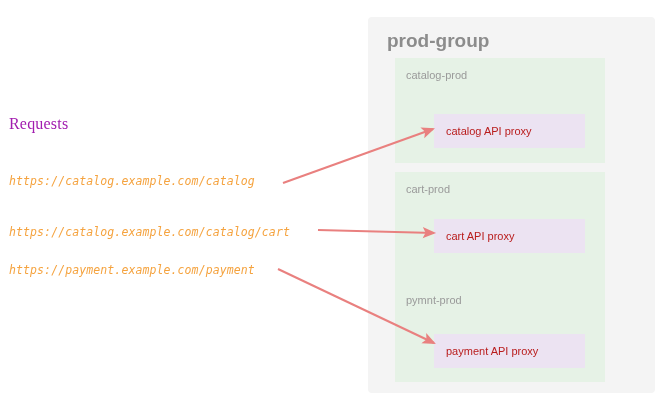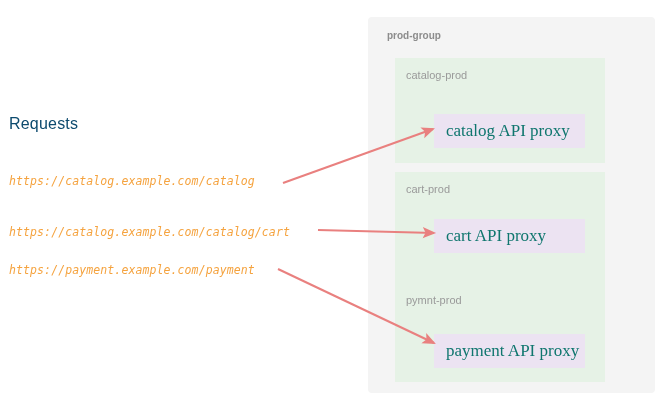--- a/index.html
+++ b/index.html
@@ -21,22 +21,22 @@
     width: 668px;
     height: 405px;
   }
 
   
   .requests-heading {
     position: absolute;
     left: 9px;
     top: 115px;
     font-size: 16px;
-    color: #0c4a6e;
-    font-family: Liberation Sans, sans-serif;
+    color: #a21caf;
+    font-family: Liberation Serif, serif;
     letter-spacing: 0.2px;
     white-space: nowrap;
   }
 
   .url {
     position: absolute;
     left: 9px;
     font-family: "DejaVu Sans Mono", monospace;
     font-size: 11.5px;
     color: #f5a33f;
@@ -57,21 +57,21 @@
     height: 376px;
     background: #f4f4f4;
     border-radius: 4px;
     box-sizing: border-box;
   }
 
   .outer-panel-title {
     position: absolute;
     left: 19px;
     top: 13px;
-    font-size: 10px;
+    font-size: 19px;
     font-weight: bold;
     color: #8c8c8c;
     font-family: "Liberation Sans", sans-serif;
     white-space: nowrap;
   }
 
   .group {
     position: absolute;
     left: 27px;
     width: 210px;
@@ -102,23 +102,23 @@
   }
   .proxy-box-0 { top: 56px; }
   .proxy-box-1 { top: 47px; padding-left: 16px; }
   .proxy-box-2 { top: 51px; }
 
   .proxy-label {
     position: absolute;
     left: 12px;
     top: 50%;
     transform: translateY(-50%);
-    font-size: 17px;
-    color: #0f766e;
-    font-family: Liberation Serif, serif;
+    font-size: 11px;
+    color: #b91c1c;
+    font-family: Liberation Sans, sans-serif;
     white-space: nowrap;
   }
 
   
   #arrows {
     position: absolute;
     left: 0; top: 0;
     width: 668px;
     height: 405px;
     pointer-events: none;

